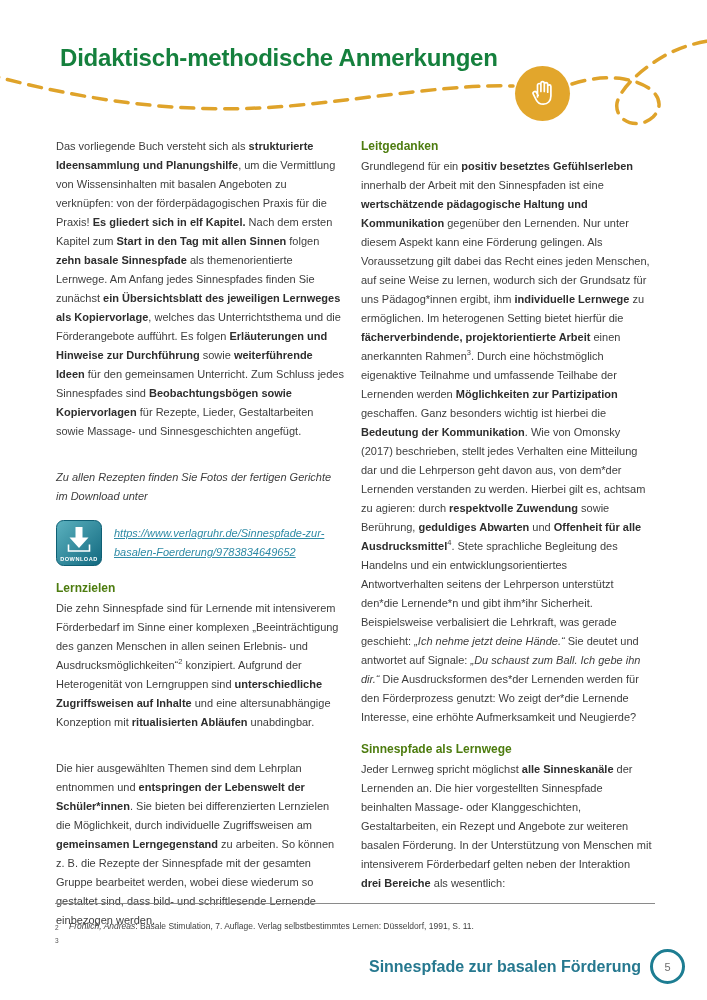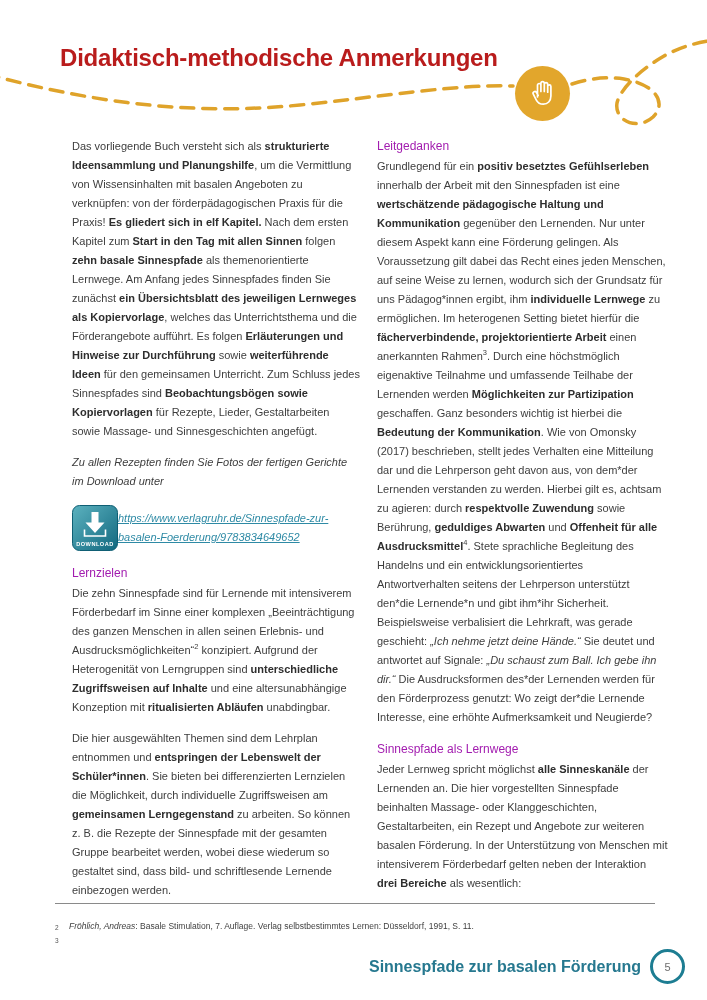--- a/index.html
+++ b/index.html
@@ -3,38 +3,38 @@
 <meta charset="utf-8">
 <style>
   html,body{margin:0;padding:0;background:#ffffff;}
   .page{
     position:relative;width:707px;height:1000px;background:#fff;overflow:hidden;
     font-family:"Liberation Sans",sans-serif;color:#3d3d3d;
   }
   .squiggle{position:absolute;left:0;top:0;width:707px;height:170px;}
   .title{
     position:absolute;left:60px;top:44px;margin:0;
-    font-size:24px;font-weight:bold;color:#b91c1c;letter-spacing:-0.2px;
+    font-size:24px;font-weight:bold;color:#15803d;letter-spacing:-0.2px;
   }
   .hand-badge{
     position:absolute;left:515px;top:66px;width:55px;height:55px;border-radius:50%;
     background:#e2a62c;display:flex;align-items:center;justify-content:center;
   }
-  .columns{position:absolute;left:72px;top:137px;width:596px;display:flex;gap:17px;}
+  .columns{position:absolute;left:56px;top:137px;width:596px;display:flex;gap:17px;}
   .col{font-size:11px;line-height:19px;}
   .col-left{width:288px;}
   .col-right{width:291px;}
   p{margin:0;}
   .b{font-weight:bold;color:#2e2e2e;}
   .i{font-style:italic;}
   sup{font-size:7.5px;line-height:0;vertical-align:super;}
-  .gap{margin-top:12px;}
-  h2{margin:13px 0 1px 0;font-size:12px;line-height:19px;font-weight:normal;color:#a21caf;}
+  .gap{margin-top:27px;}
+  h2{margin:13px 0 1px 0;font-size:12px;line-height:19px;font-weight:bold;color:#4d7c0f;}
   h2.first{margin-top:0;}
-  .download-row{display:flex;align-items:center;gap:0;margin-top:14px;}
+  .download-row{display:flex;align-items:center;gap:12px;margin-top:14px;}
   .dl-icon{width:46px;height:46px;flex:none;cursor:pointer;}
   .dl-link{
     display:block;width:228px;font-size:11px;line-height:19px;font-style:italic;
     color:#2e8aa5;text-decoration:underline;overflow-wrap:anywhere;cursor:pointer;
   }
   .footnotes{
     position:absolute;left:55px;width:600px;top:903px;
     border-top:1px solid #8a8a8a;padding-top:17px;
     font-size:8.5px;line-height:11.5px;color:#3f3f3f;
   }

